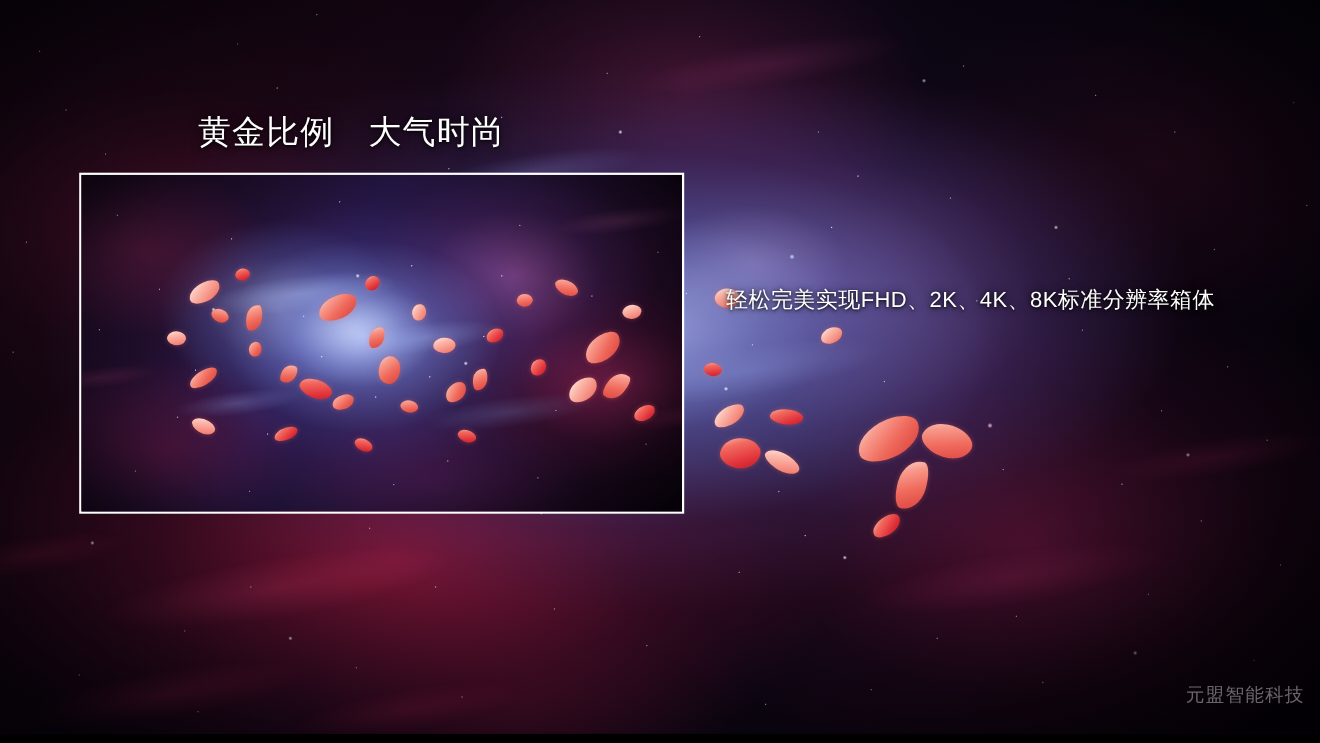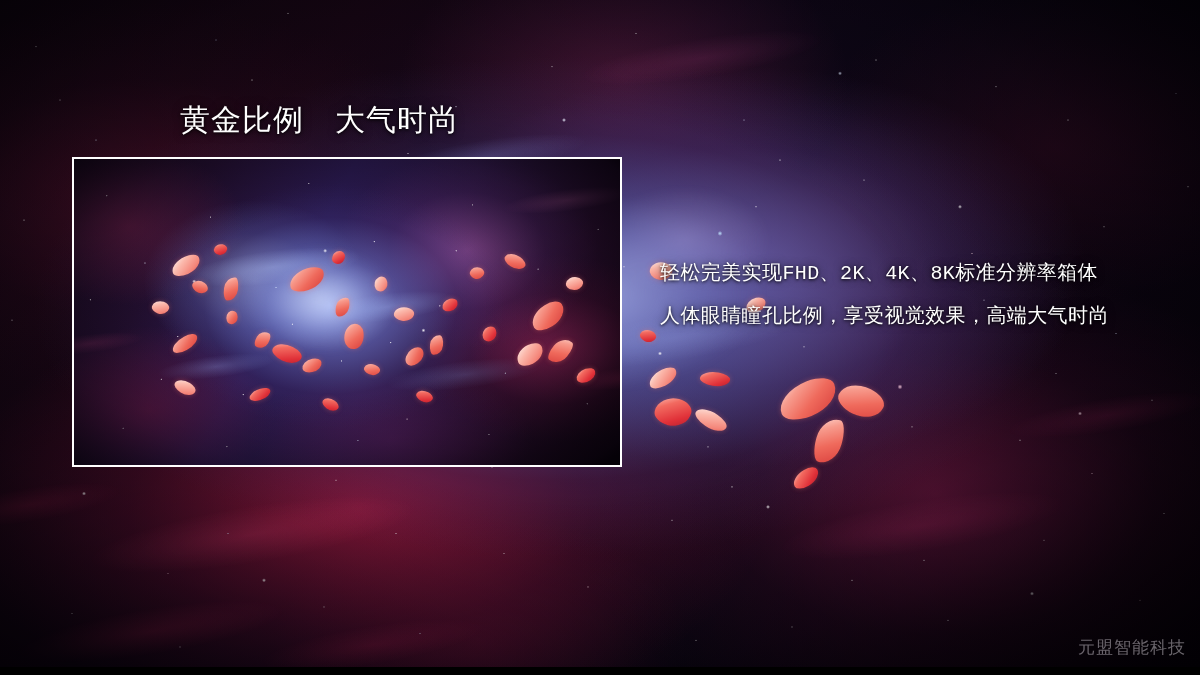--- a/index.html
+++ b/index.html
@@ -181,27 +181,26 @@
   }
   .petal.slim{border-radius:70% 30% 68% 32% / 50% 50% 50% 50%;}
   .petal.deep{background:linear-gradient(150deg,#ffc9c0 0%,#f26a60 30%,#e03038 70%,#b01f2e 100%);}
   .petal.pale{background:linear-gradient(150deg,#fff0ec 0%,#fbb8ab 35%,#f4867a 75%,#e0554e 100%);}
 
   
   #body-text{
     position:absolute;left:660px;top:252px;width:520px;
     color:#ffffff;font-size:20px;line-height:43px;letter-spacing:.4px;white-space:nowrap;
     text-shadow:0 0 8px rgba(0,0,0,.7),0 1px 3px rgba(0,0,0,.85);
-    font-family:Liberation Mono, monospace;
   }
   #body-text .line{display:block;}
 
   
   #watermark{
-    position:absolute;right:14px;bottom:8px;
+    position:absolute;right:14px;bottom:24px;
     color:rgba(168,162,170,.62);font-size:17px;letter-spacing:1px;
   }
 </style>
 </head>
 <body>
 
 <div id="slide">
 
   <div class="bg-layer" id="bg-base"></div>
   <div class="bg-layer" id="bg-wisps"></div>
@@ -264,18 +263,17 @@
         <div class="petal pale" style="left: 442px; top: 186px; width: 28px; height: 19px; transform: rotate(-26deg);"></div>
         <div class="petal" style="left: 456px; top: 146px; width: 36px; height: 22px; transform: rotate(-32deg);"></div>
         <div class="petal slim" style="left: 478px; top: 178px; width: 17px; height: 28px; transform: rotate(40deg);"></div>
         <div class="petal pale" style="left: 492px; top: 118px; width: 17px; height: 13px; transform: rotate(8deg);"></div>
         <div class="petal deep" style="left: 502px; top: 210px; width: 20px; height: 13px; transform: rotate(-18deg);"></div>
       </div>
   </div>
 
   <div id="body-text">
     <span class="line">轻松完美实现FHD、2K、4K、8K标准分辨率箱体</span>
-    <span class="line">人体眼睛瞳孔比例，享受视觉效果，高端大气时尚</span>
   </div>
 
   <div id="watermark">元盟智能科技</div>
 
 </div>
 
 </body></html>

